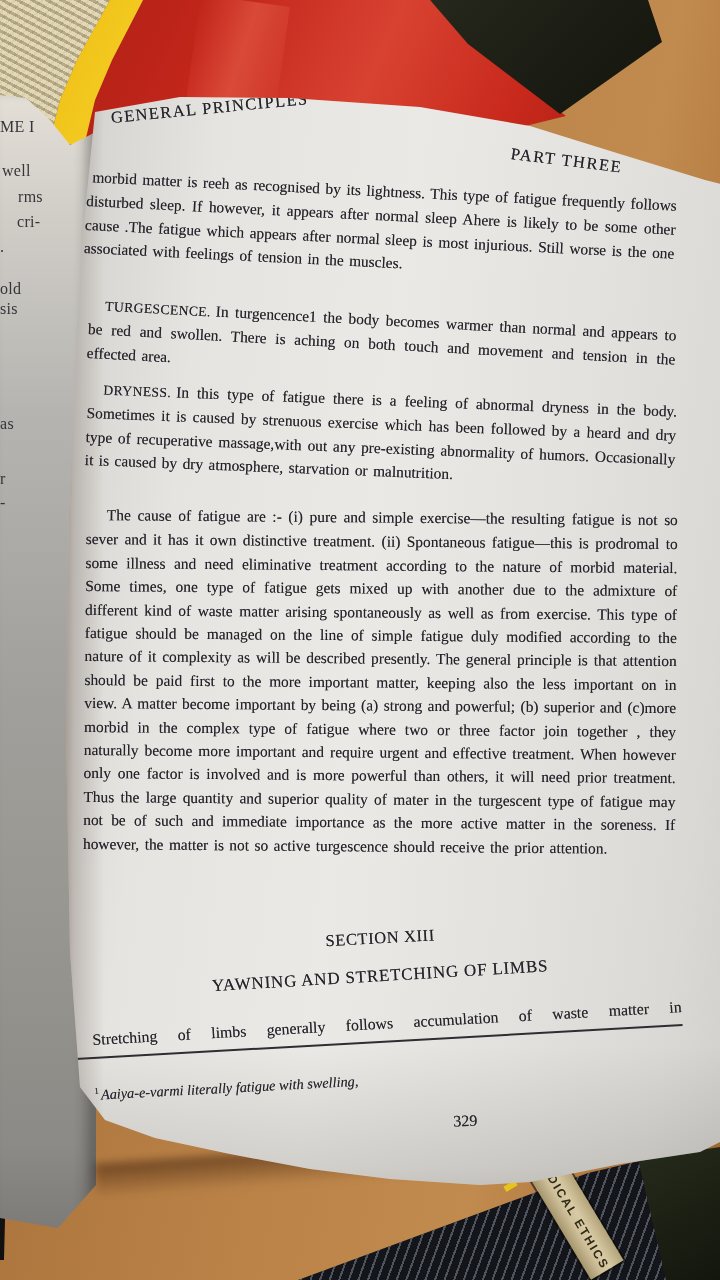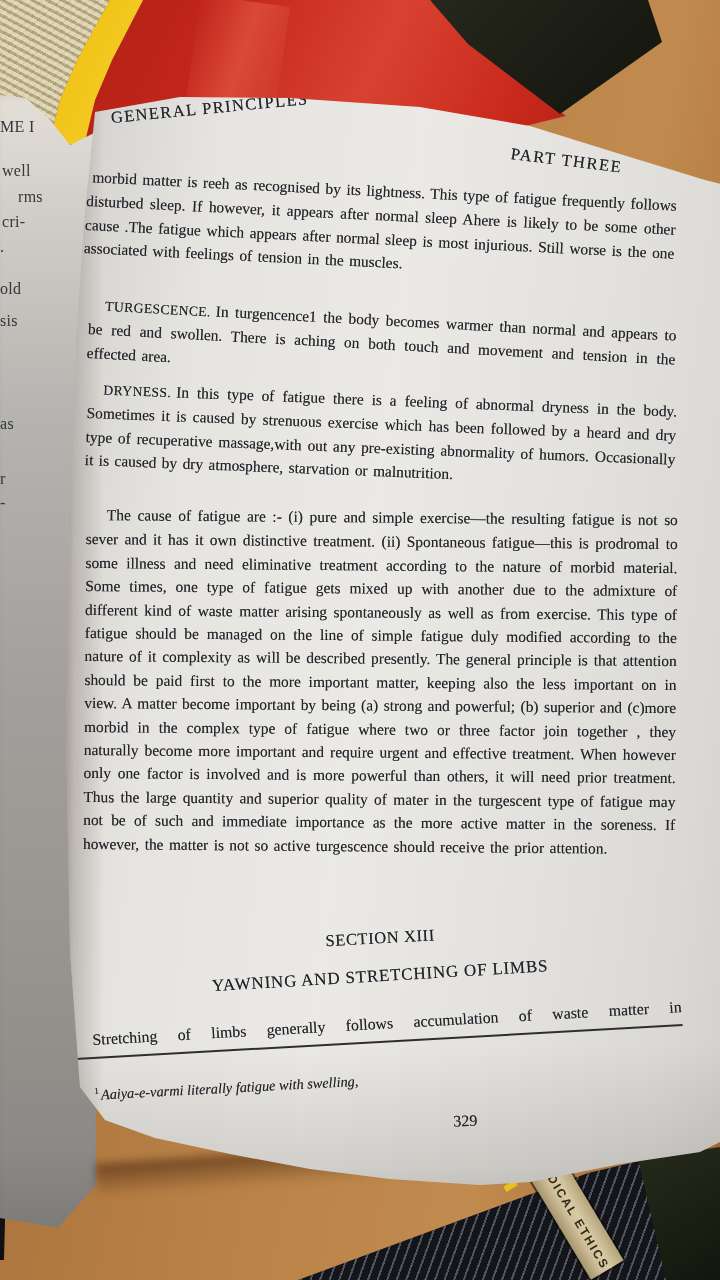--- a/index.html
+++ b/index.html
@@ -38,21 +38,21 @@
   #spine-label{position:absolute;left:252px;top:40px;width:38px;height:134px;transform:rotate(-31deg);
     transform-origin:top left;background:linear-gradient(90deg,#a5966e,#cfc09a 35%,#d8caa4 60%,#b2a379);
     display:flex;align-items:center;justify-content:center;box-shadow:0 0 0 2px rgba(10,10,8,.6);}
   #spine-label span{writing-mode:vertical-rl;font-family:"Liberation Sans",sans-serif;
     font-weight:bold;font-size:12px;letter-spacing:2px;color:#2e2a16;white-space:nowrap;}
   #spine-accent{position:absolute;left:234px;top:58px;width:13px;height:6px;background:#e5c41e;transform:rotate(-31deg);}
   
   #left-stack{position:absolute;left:0;top:90px;width:96px;height:1150px;
     clip-path:polygon(0 5px,26px 8px,50px 30px,70px 55px,96px 42px,96px 1095px,58px 1138px,0 1128px);
     background:linear-gradient(180deg,#e4e0d8 0%,#d2cfc9 10%,#b6b4b0 28%,#a2a09c 52%,#97958f 74%,#8c8a86 92%,#7b7975 100%);
-    box-shadow:inset -10px 0 12px rgba(40,40,40,.38);padding-left:20px;}
+    box-shadow:inset -10px 0 12px rgba(40,40,40,.38);}
   #left-stack .frag{position:absolute;font-size:16px;color:#35353a;letter-spacing:.3px;}
   #dark-sliver{position:absolute;left:-3px;top:570px;width:16px;height:690px;transform:rotate(1.5deg);
     background:linear-gradient(180deg,#54544e,#1d1d1b 30%,#101010);}
   
   #page-shadow{position:absolute;left:95px;top:1145px;width:545px;height:34px;transform:rotate(-4deg);
     background:linear-gradient(180deg,rgba(55,26,8,.55),rgba(55,26,8,0));filter:blur(4px);}
   
   #page{position:absolute;left:60px;top:92px;width:680px;height:1108px;
     clip-path:polygon(35px 20px,120px 5px,230px 6px,360px 15px,470px 34px,560px 62px,645px 88px,680px 97px,
       680px 1040px,640px 1060px,560px 1072px,470px 1090px,420px 1093px,330px 1087px,250px 1077px,170px 1062px,
@@ -106,24 +106,24 @@
     <div id="spine-label">
       <span>MEDICAL ETHICS</span>
     </div>
   </div>
 
   <div id="dark-sliver"></div>
   <div id="left-stack">
     <span class="frag" style="left:0;top:28px">ME I</span>
     <span class="frag" style="left:2px;top:72px">well</span>
     <span class="frag" style="left:18px;top:98px">rms</span>
-    <span class="frag" style="left:2px;top:123px">cri-</span>
+    <span class="frag" style="left:17px;top:123px">cri-</span>
     <span class="frag" style="left:0;top:148px">.</span>
     <span class="frag" style="left:0;top:190px">old</span>
-    <span class="frag" style="left:0;top:222px">sis</span>
+    <span class="frag" style="left:0;top:210px">sis</span>
     <span class="frag" style="left:0;top:325px">as</span>
     <span class="frag" style="left:0;top:380px">r</span>
     <span class="frag" style="left:0;top:404px">-</span>
   </div>
 
   <div id="page-shadow"></div>
 
   <div id="page">
 
     <div class="blk" id="running-header">GENERAL PRINCIPLES</div>

